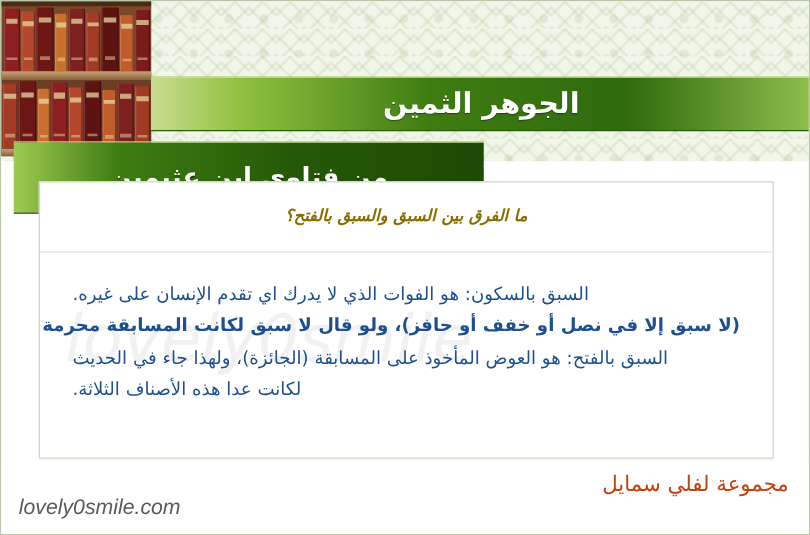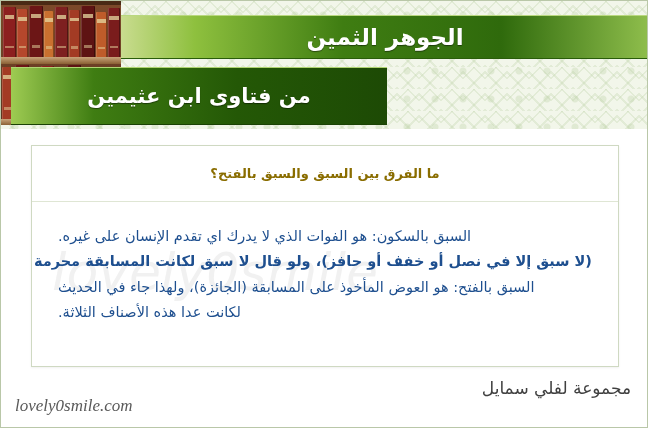--- a/index.html
+++ b/index.html
@@ -71,20 +71,21 @@
   .title-bar {
     position: absolute;
     display: flex;
     align-items: center;
     justify-content: center;
     color: #ffffff;
     font-weight: bold;
     direction: rtl;
     letter-spacing: 1px;
     text-shadow: 0 1px 1px rgba(0,0,0,0.45);
+    margin-top: 46px;
   }
   .title-bar-1 {
     left: 120px; top: 14px;
     width: 528px; height: 44px;
     background: linear-gradient(90deg, #c9dc8f 0%, #8ec03e 14%, #3f7d12 42%, #2f6a0c 72%, #8fbe4c 100%);
     font-size: 23px;
     border-top: 1px solid #b9d87f;
     border-bottom: 1px solid #2a5d0a;
   }
   .title-bar-2 {
@@ -109,20 +110,21 @@
   .card-question {
     height: 56px;
     display: flex;
     align-items: center;
     justify-content: center;
     direction: rtl;
     color: #8a6d00;
     font-size: 13px;
     font-weight: bold;
     border-bottom: 1px solid #dfe6d4;
+    font-style: italic;
   }
   .card-answer {
     direction: rtl;
     text-align: left;
     padding: 22px 26px 0 26px;
     color: #1e4f8f;
     font-size: 14.5px;
     line-height: 1.75;
     position: relative;
     z-index: 2;
@@ -148,30 +150,30 @@
     position: absolute;
     left: 0; bottom: 0;
     width: 648px; height: 54px;
     background: #ffffff;
     border-top: 1px solid #ffffff;
   }
   .footer-ar {
     position: absolute;
     right: 18px; top: 4px;
     direction: rtl;
-    color: #404040;
+    color: #c2410c;
     font-size: 17px;
   }
   .footer-en {
     position: absolute;
     left: 14px; top: 22px;
     color: #5a5a5a;
     font-size: 17px;
     font-style: italic;
-    font-family: Liberation Serif, serif;
+    font-family: Liberation Sans, sans-serif;
   }
 </style>
 </head>
 <body>
 
 <div id="page">
 
   <div class="bg-pattern"></div>
   <div class="bg-white-lower"></div>
 

